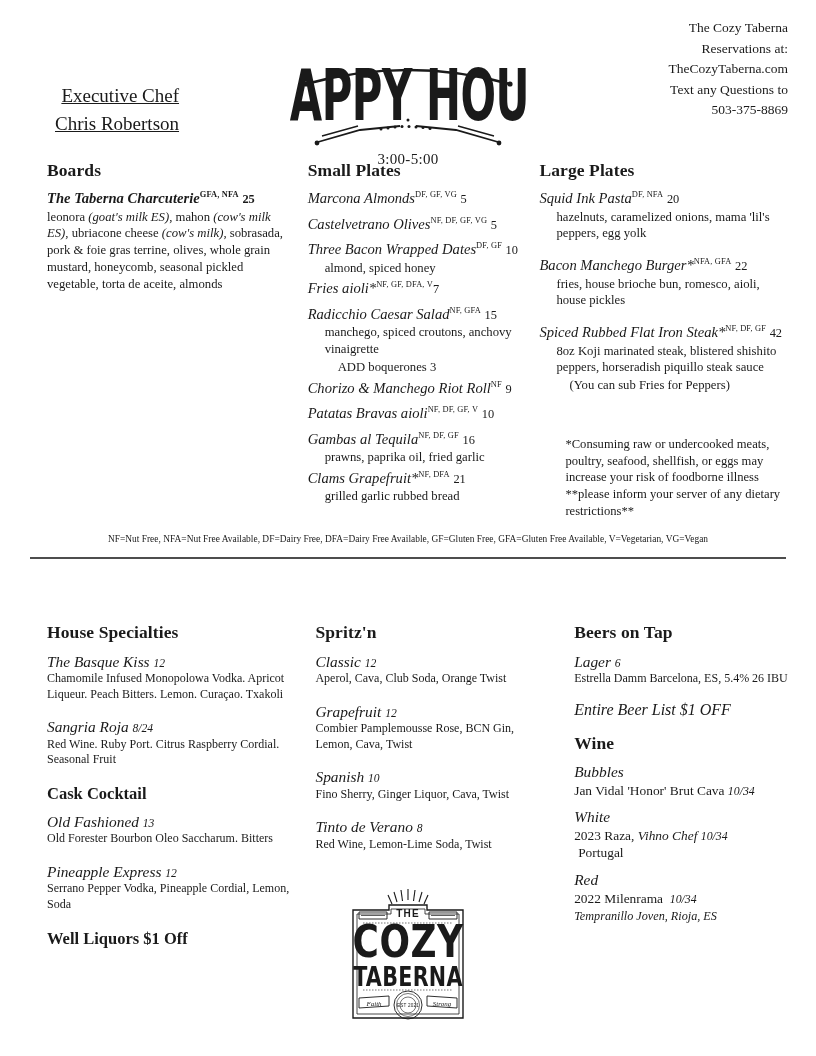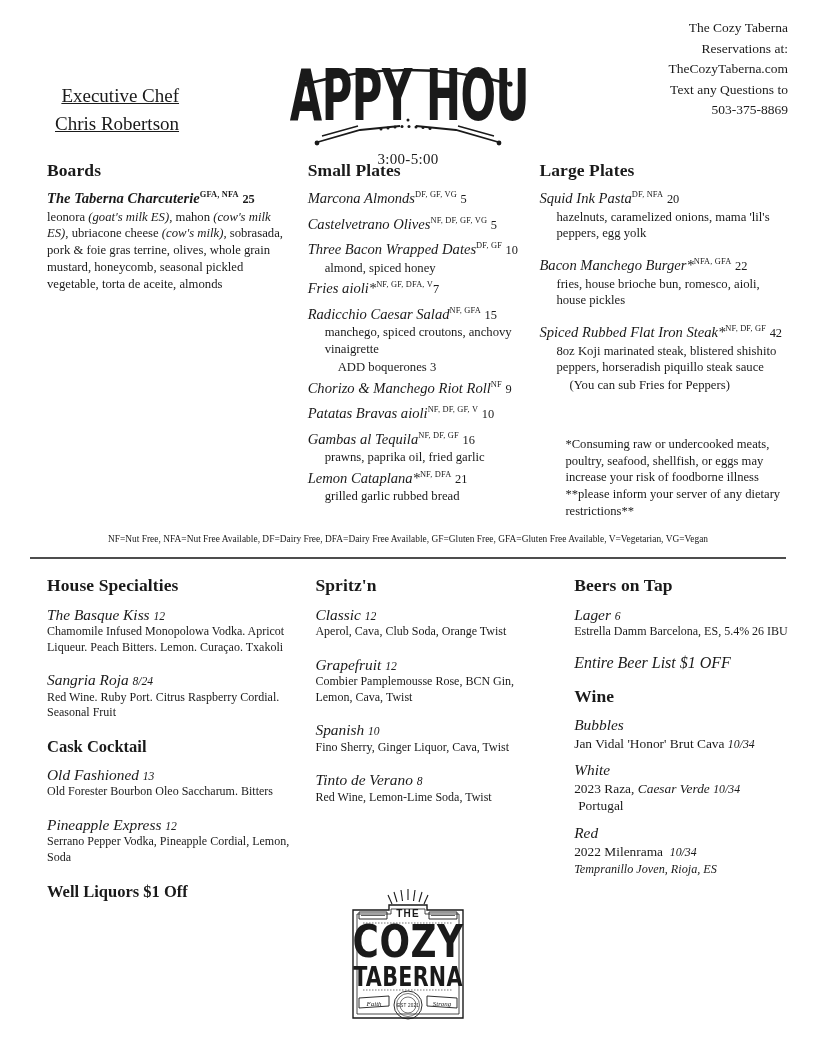--- a/index.html
+++ b/index.html
@@ -120,20 +120,21 @@
     border-top: 2px solid #4d4d4d;
     margin: 13px 30px 0 30px;
   }
 
   
   .drinks-area {
     position: relative;
     padding: 16px 24px 0 24px;
     display: flex;
     align-items: flex-start;
+    margin-top: 47px;
   }
   .col-house  { width: 280px; padding-left: 23px; }
   .col-spritz { width: 245px; padding-left: 14px; }
   .col-beer   { width: 250px; padding-left: 30px; }
 
   .dname {
     font-style: italic;
     font-size: 15.4px;
     line-height: 1.25;
   }
@@ -270,21 +271,21 @@
     <div class="item">
       <div class="iname"><span>Patatas Bravas aioli</span><span class="tags">NF, DF, GF, V</span> <span class="price">10</span></div>
     </div>
 
     <div class="item tight">
       <div class="iname"><span>Gambas al Tequila</span><span class="tags">NF, DF, GF</span> <span class="price">16</span></div>
       <div class="desc ind">prawns, paprika oil, fried garlic</div>
     </div>
 
     <div class="item tight">
-      <div class="iname"><span>Lemon Cataplana*</span><span class="tags">NF, DFA</span> <span class="price">21</span></div>
+      <div class="iname"><span>Clams Grapefruit*</span><span class="tags">NF, DFA</span> <span class="price">21</span></div>
       <div class="desc ind">grilled garlic rubbed bread</div>
     </div>
   </div>
 
   <div class="col-large">
     <h2 class="section">Large Plates</h2>
 
     <div class="item loose">
       <div class="iname"><span>Squid Ink Pasta</span><span class="tags">DF, NFA</span> <span class="price">20</span></div>
       <div class="desc ind">hazelnuts, caramelized onions, mama 'lil's peppers, egg yolk</div>
@@ -376,21 +377,21 @@
 
     <h2 class="section">Wine</h2>
 
     <div class="winegroup">
       <div class="winehead">Bubbles</div>
       <div class="wineline"><span>Jan Vidal 'Honor' Brut Cava</span> <span class="vint">10/34</span></div>
     </div>
 
     <div class="winegroup">
       <div class="winehead">White</div>
-      <div class="wineline"><span>2023 Raza, </span><em>Caesar Verde</em> <span class="vint">10/34</span></div>
+      <div class="wineline"><span>2023 Raza, </span><em>Vihno Chef</em> <span class="vint">10/34</span></div>
       <div class="wineline" style="padding-left:4px">Portugal</div>
     </div>
 
     <div class="winegroup">
       <div class="winehead">Red</div>
       <div class="wineline"><span>2022 Milenrama</span>&nbsp; <span class="vint">10/34</span></div>
       <div class="wineline"><em style="font-size:12.2px">Tempranillo Joven, Rioja, ES</em></div>
     </div>
   </div>
 </div>

